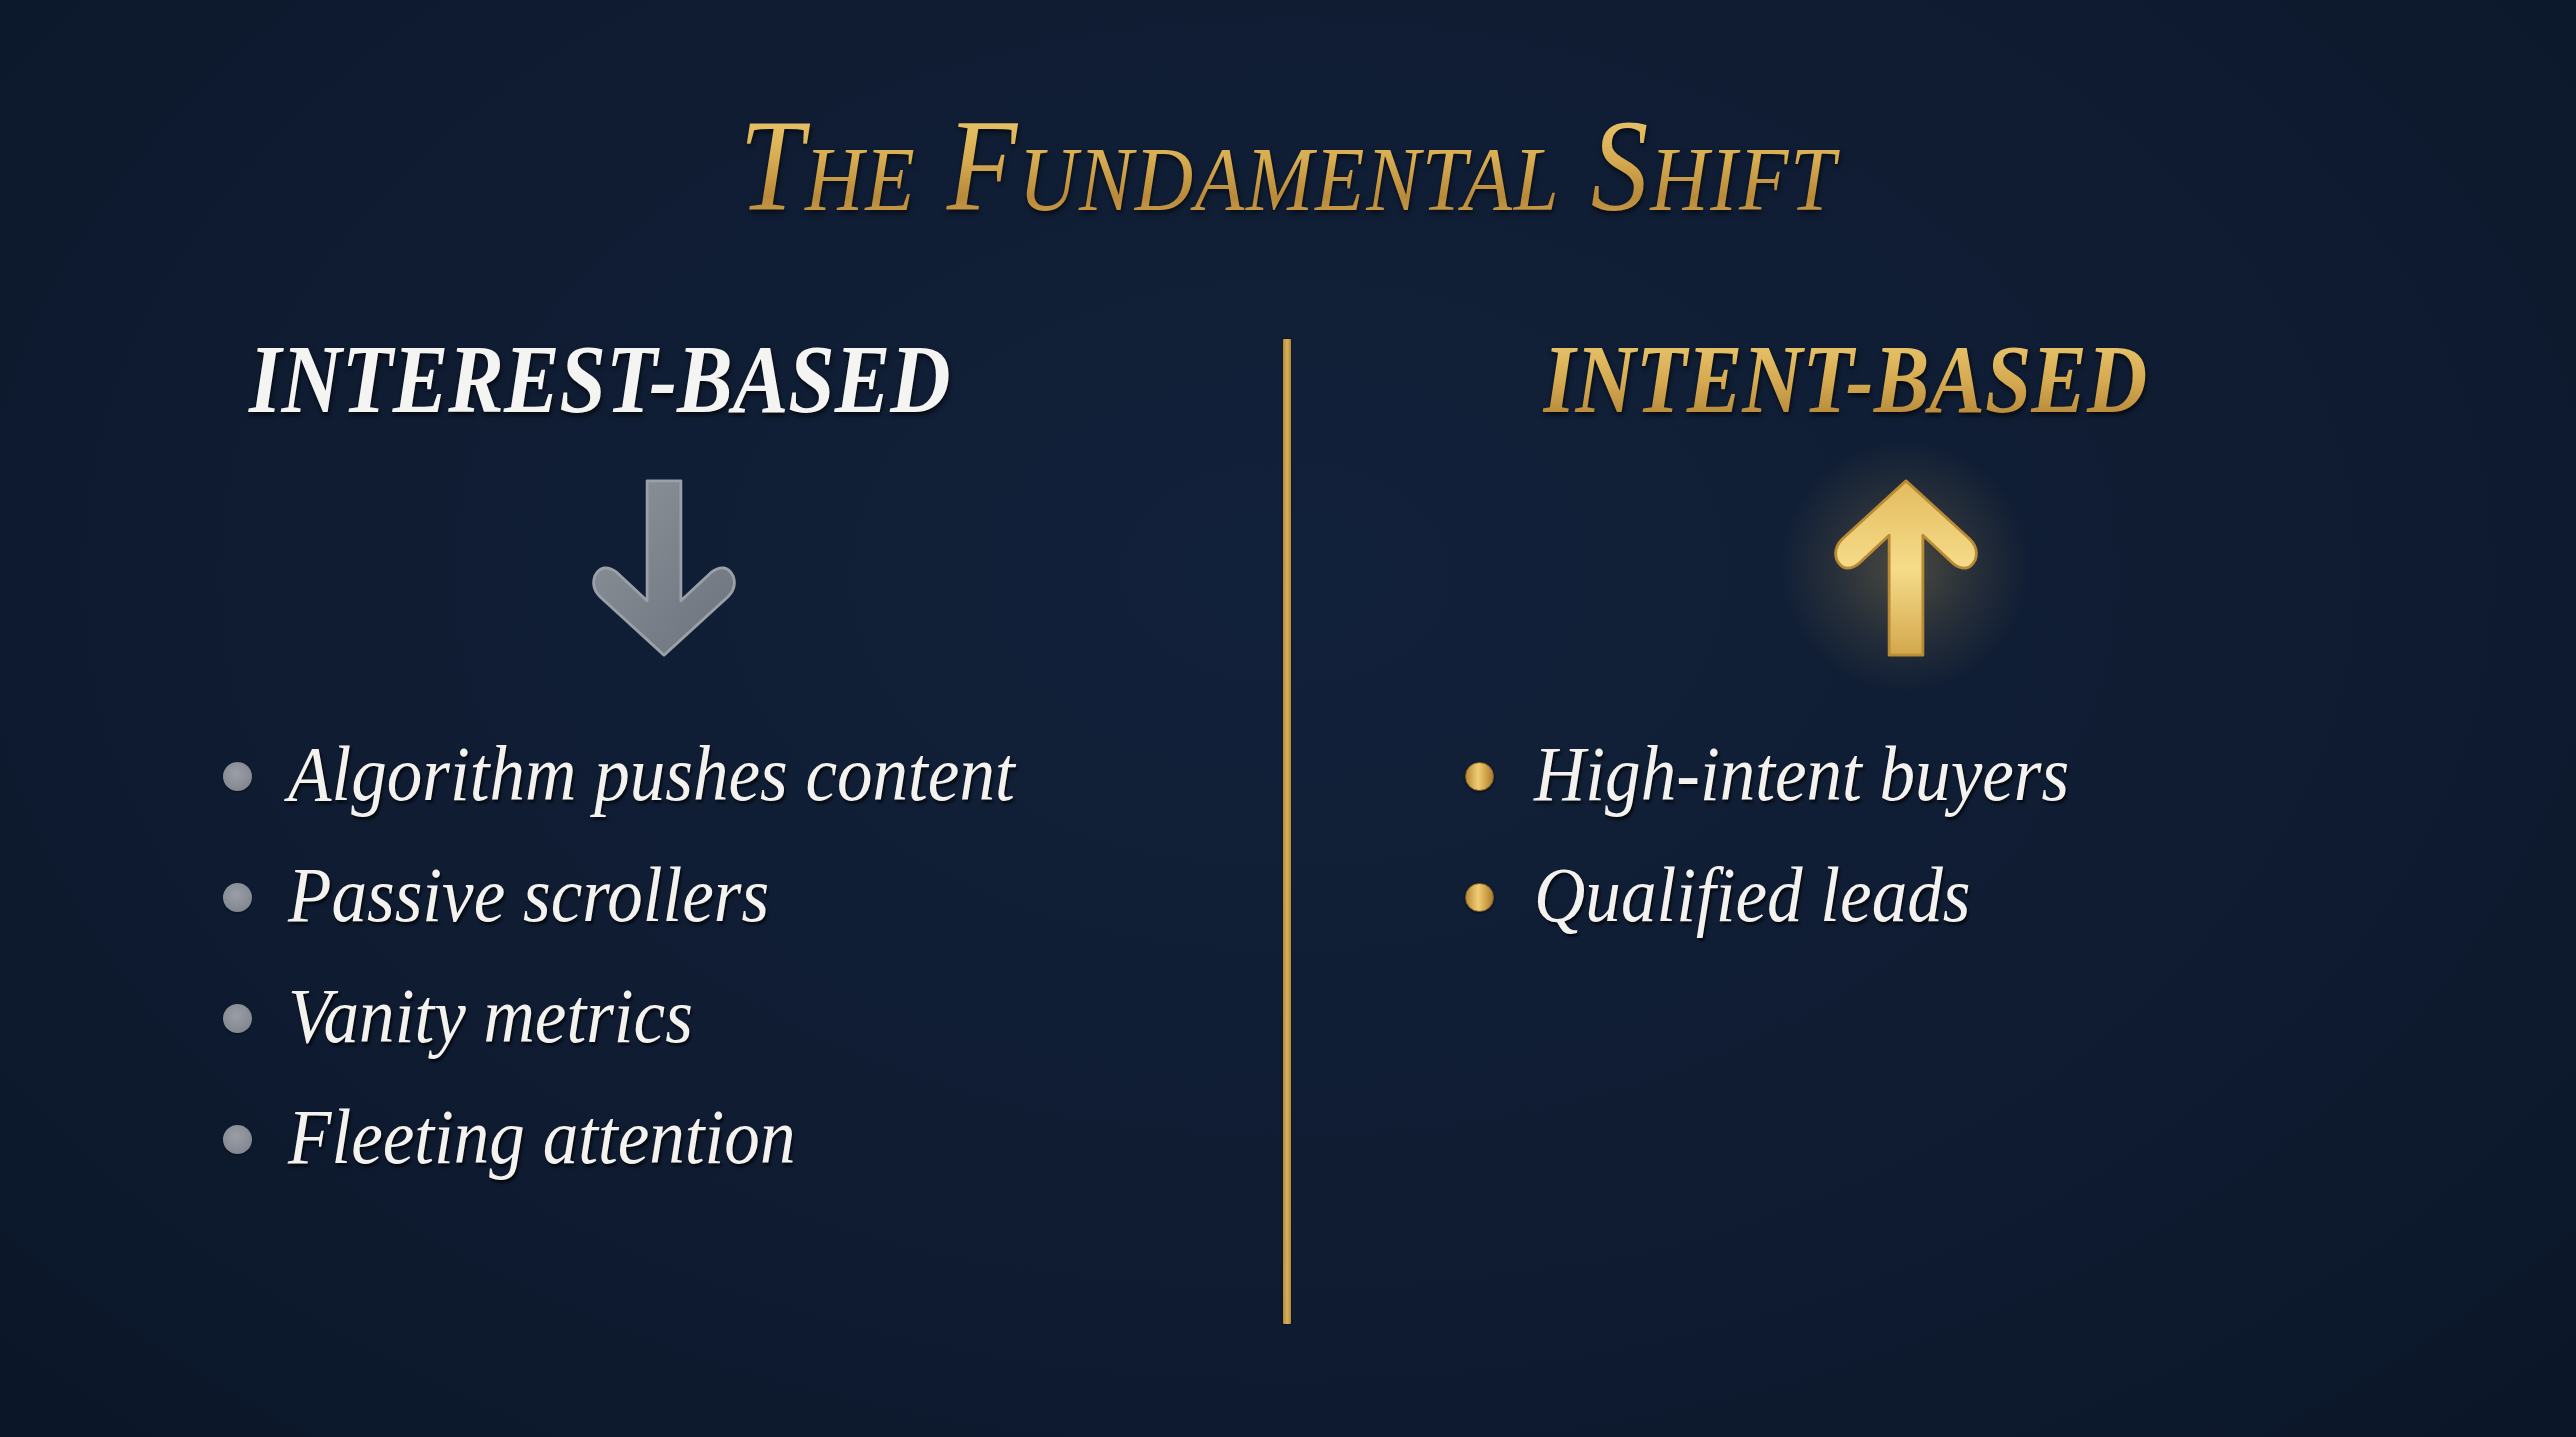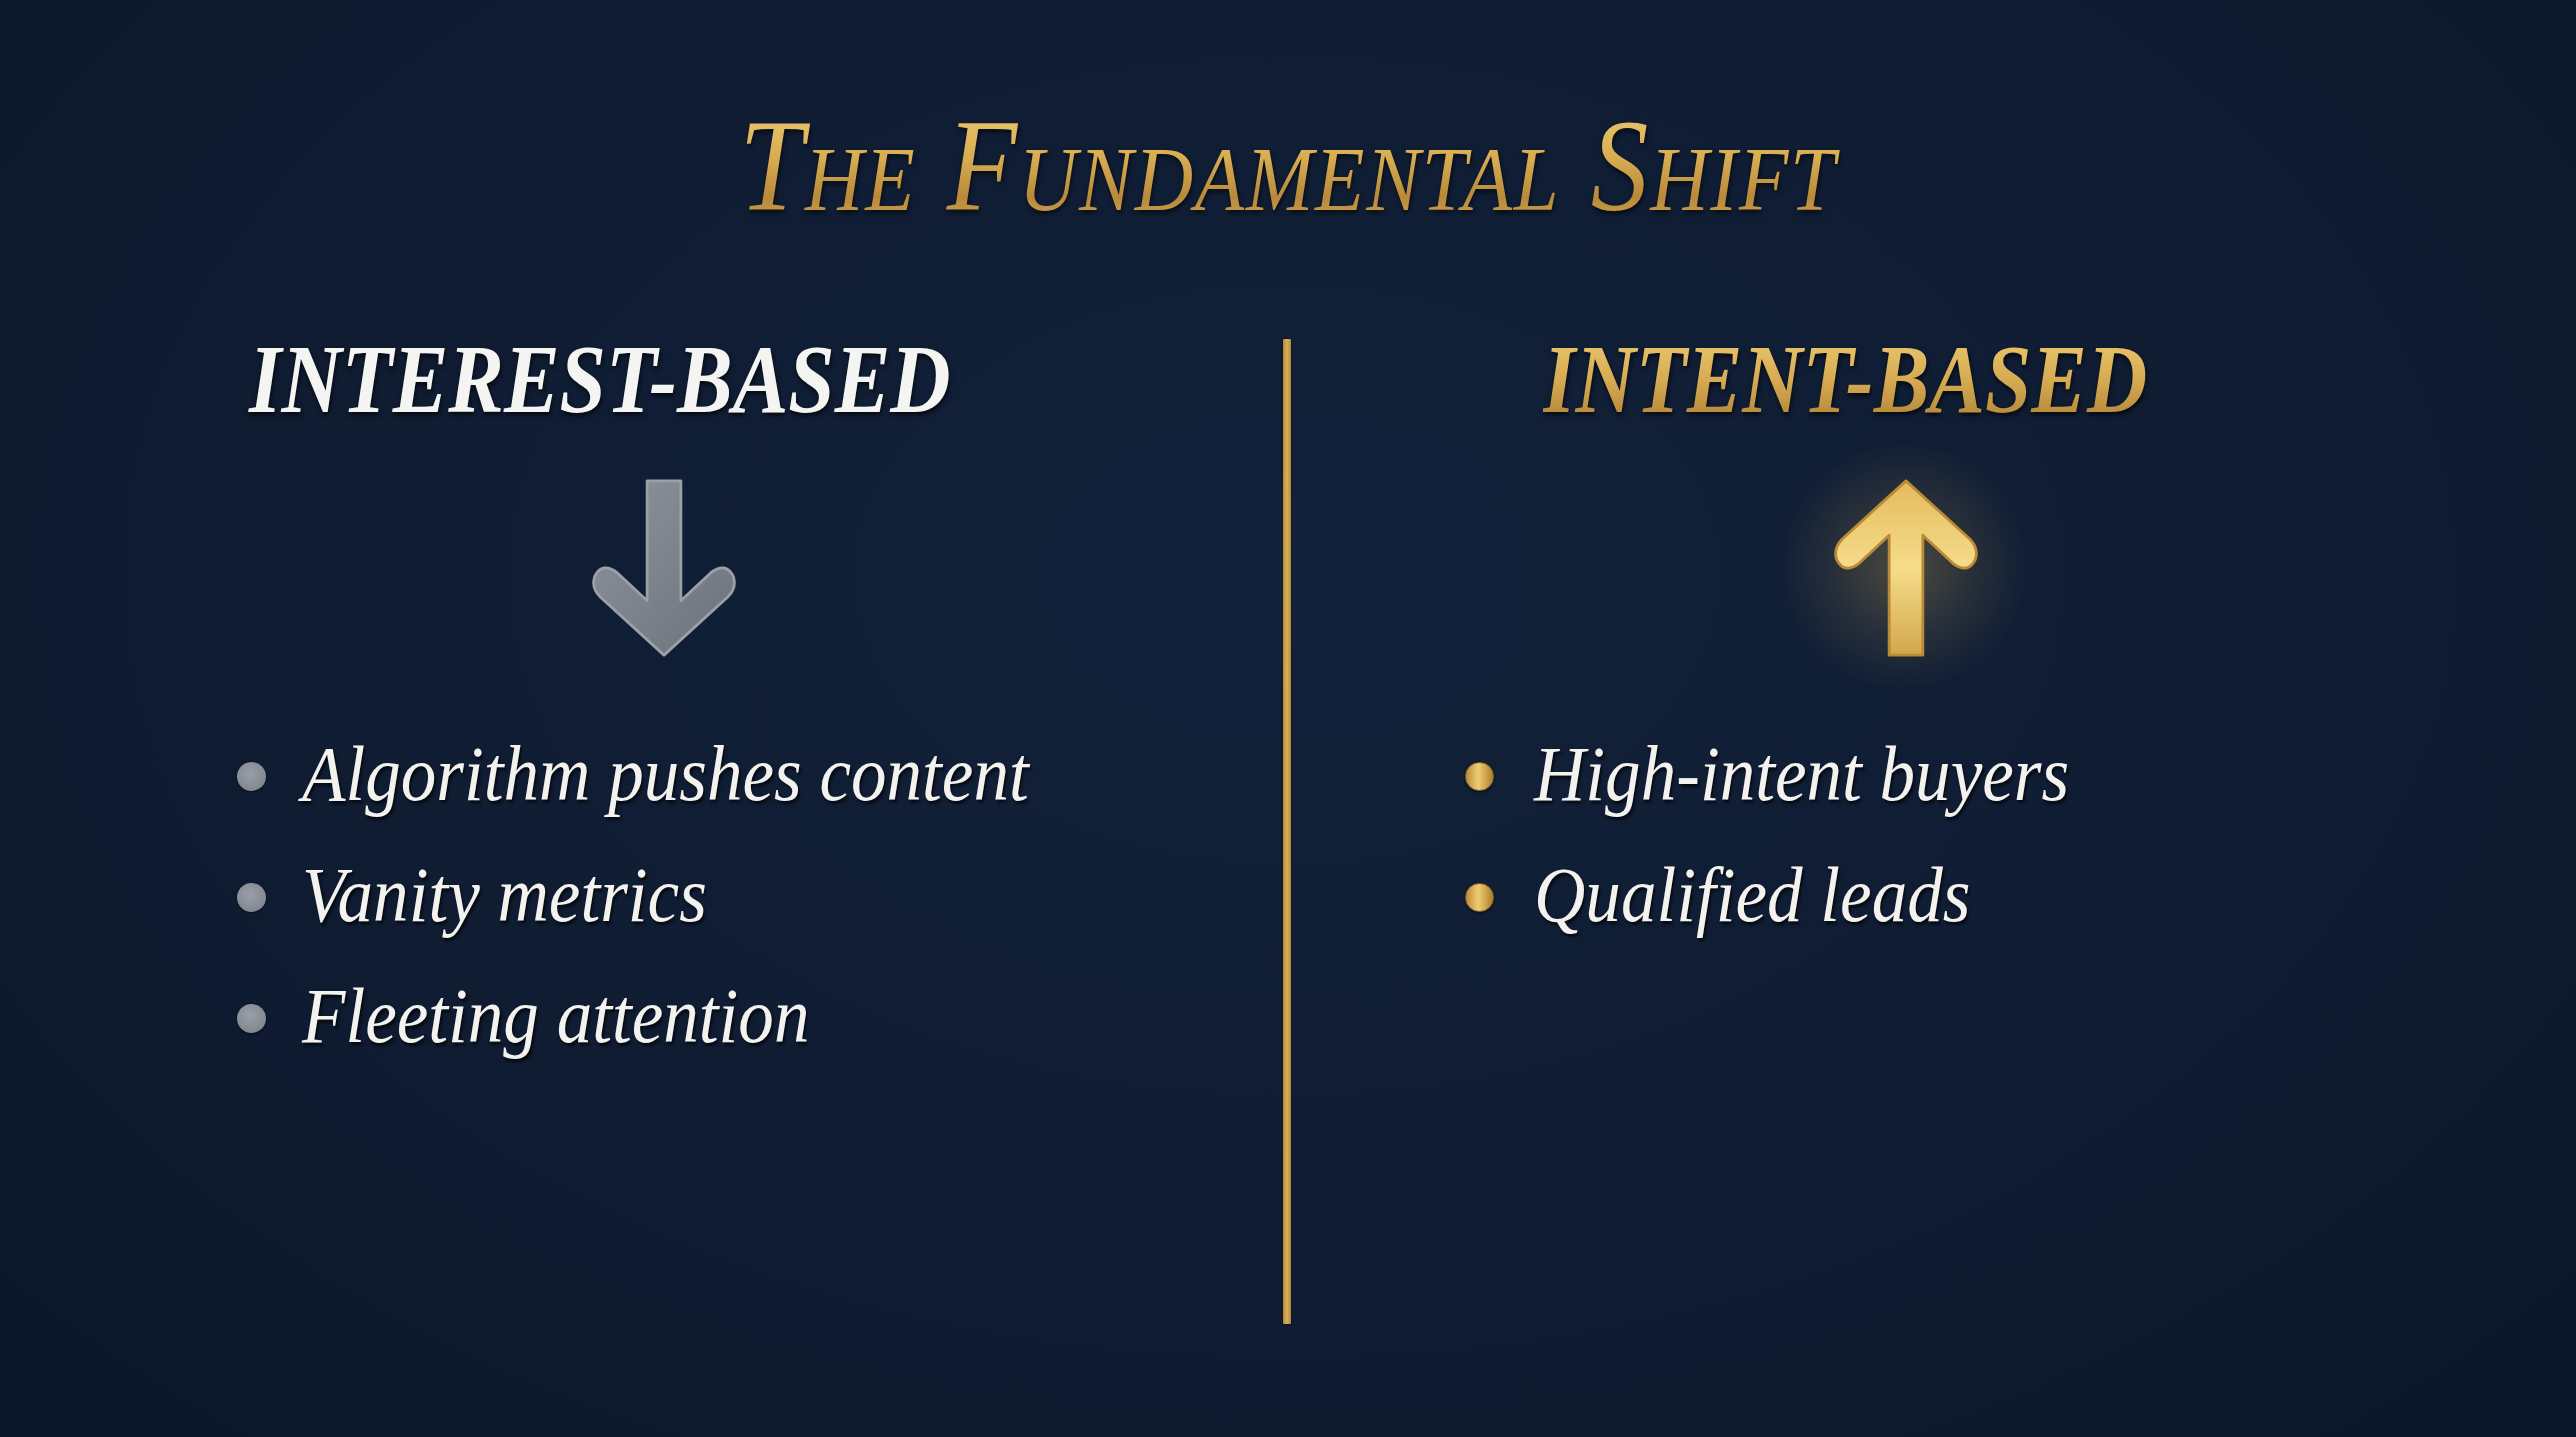--- a/index.html
+++ b/index.html
@@ -97,21 +97,21 @@
       border-radius: 0.9px;
       box-shadow: 0 0 1.9px rgba(0,0,0,0.6);
     }
     .list {
       position: absolute;
       top: 713px;
       margin: 0;
       padding: 0;
       list-style: none;
     }
-    .list.left { left: 237px; }
+    .list.left { left: 223px; }
     .list.right { left: 1465px; }
     .list-item {
       position: relative;
       height: 121px;
       display: flex;
       align-items: center;
     }
     .bullet {
       width: 29px;
       height: 29px;
@@ -158,20 +158,24 @@
         <stop offset="1" stop-color="#6c727b"></stop>
       </linearGradient>
     </defs>
     <path d="M62 2 L98 2 L98 130 L130 100 Q146 88 154 104 Q158 116 148 126 L80 188 L12 126 Q2 116 6 104 Q14 88 30 100 L62 130 Z" fill="url(#grayGrad)" stroke="#9aa0a8" stroke-width="3" stroke-linejoin="round"></path>
   </svg>
 
   <ul class="list left">
     <li class="list-item">
       <span class="bullet gray"></span>
       <span class="item-text">Algorithm pushes content</span>
+    </li>
+    <li class="list-item">
+      <span class="bullet gray"></span>
+      <span class="item-text">Passive scrollers</span>
     </li>
     <li class="list-item">
       <span class="bullet gray"></span>
       <span class="item-text">Vanity metrics</span>
     </li>
     <li class="list-item">
       <span class="bullet gray"></span>
       <span class="item-text">Fleeting attention</span>
     </li>
   </ul>

